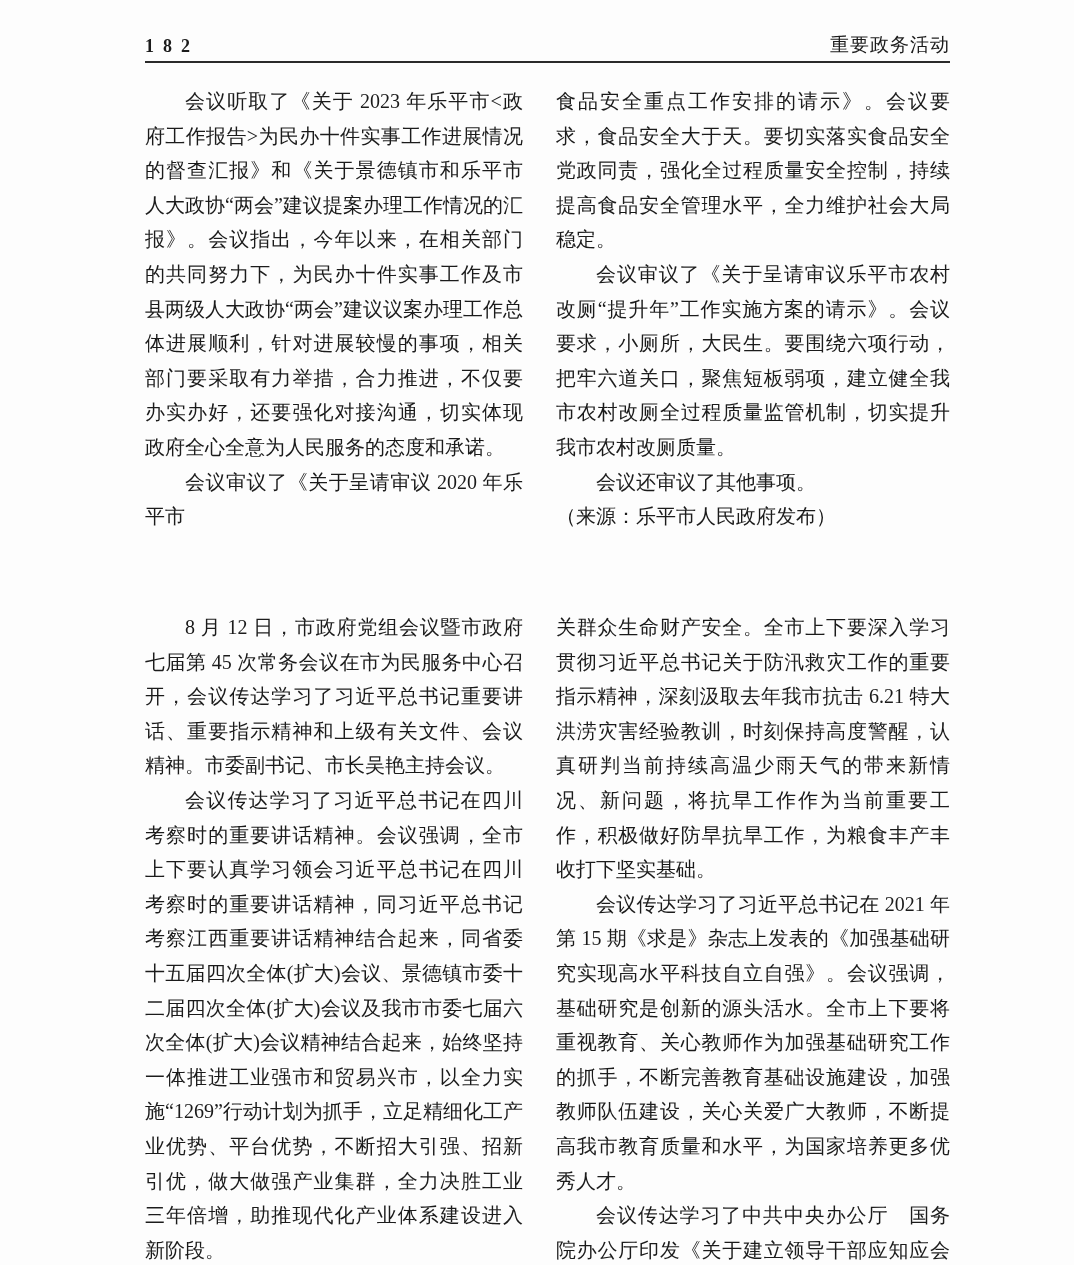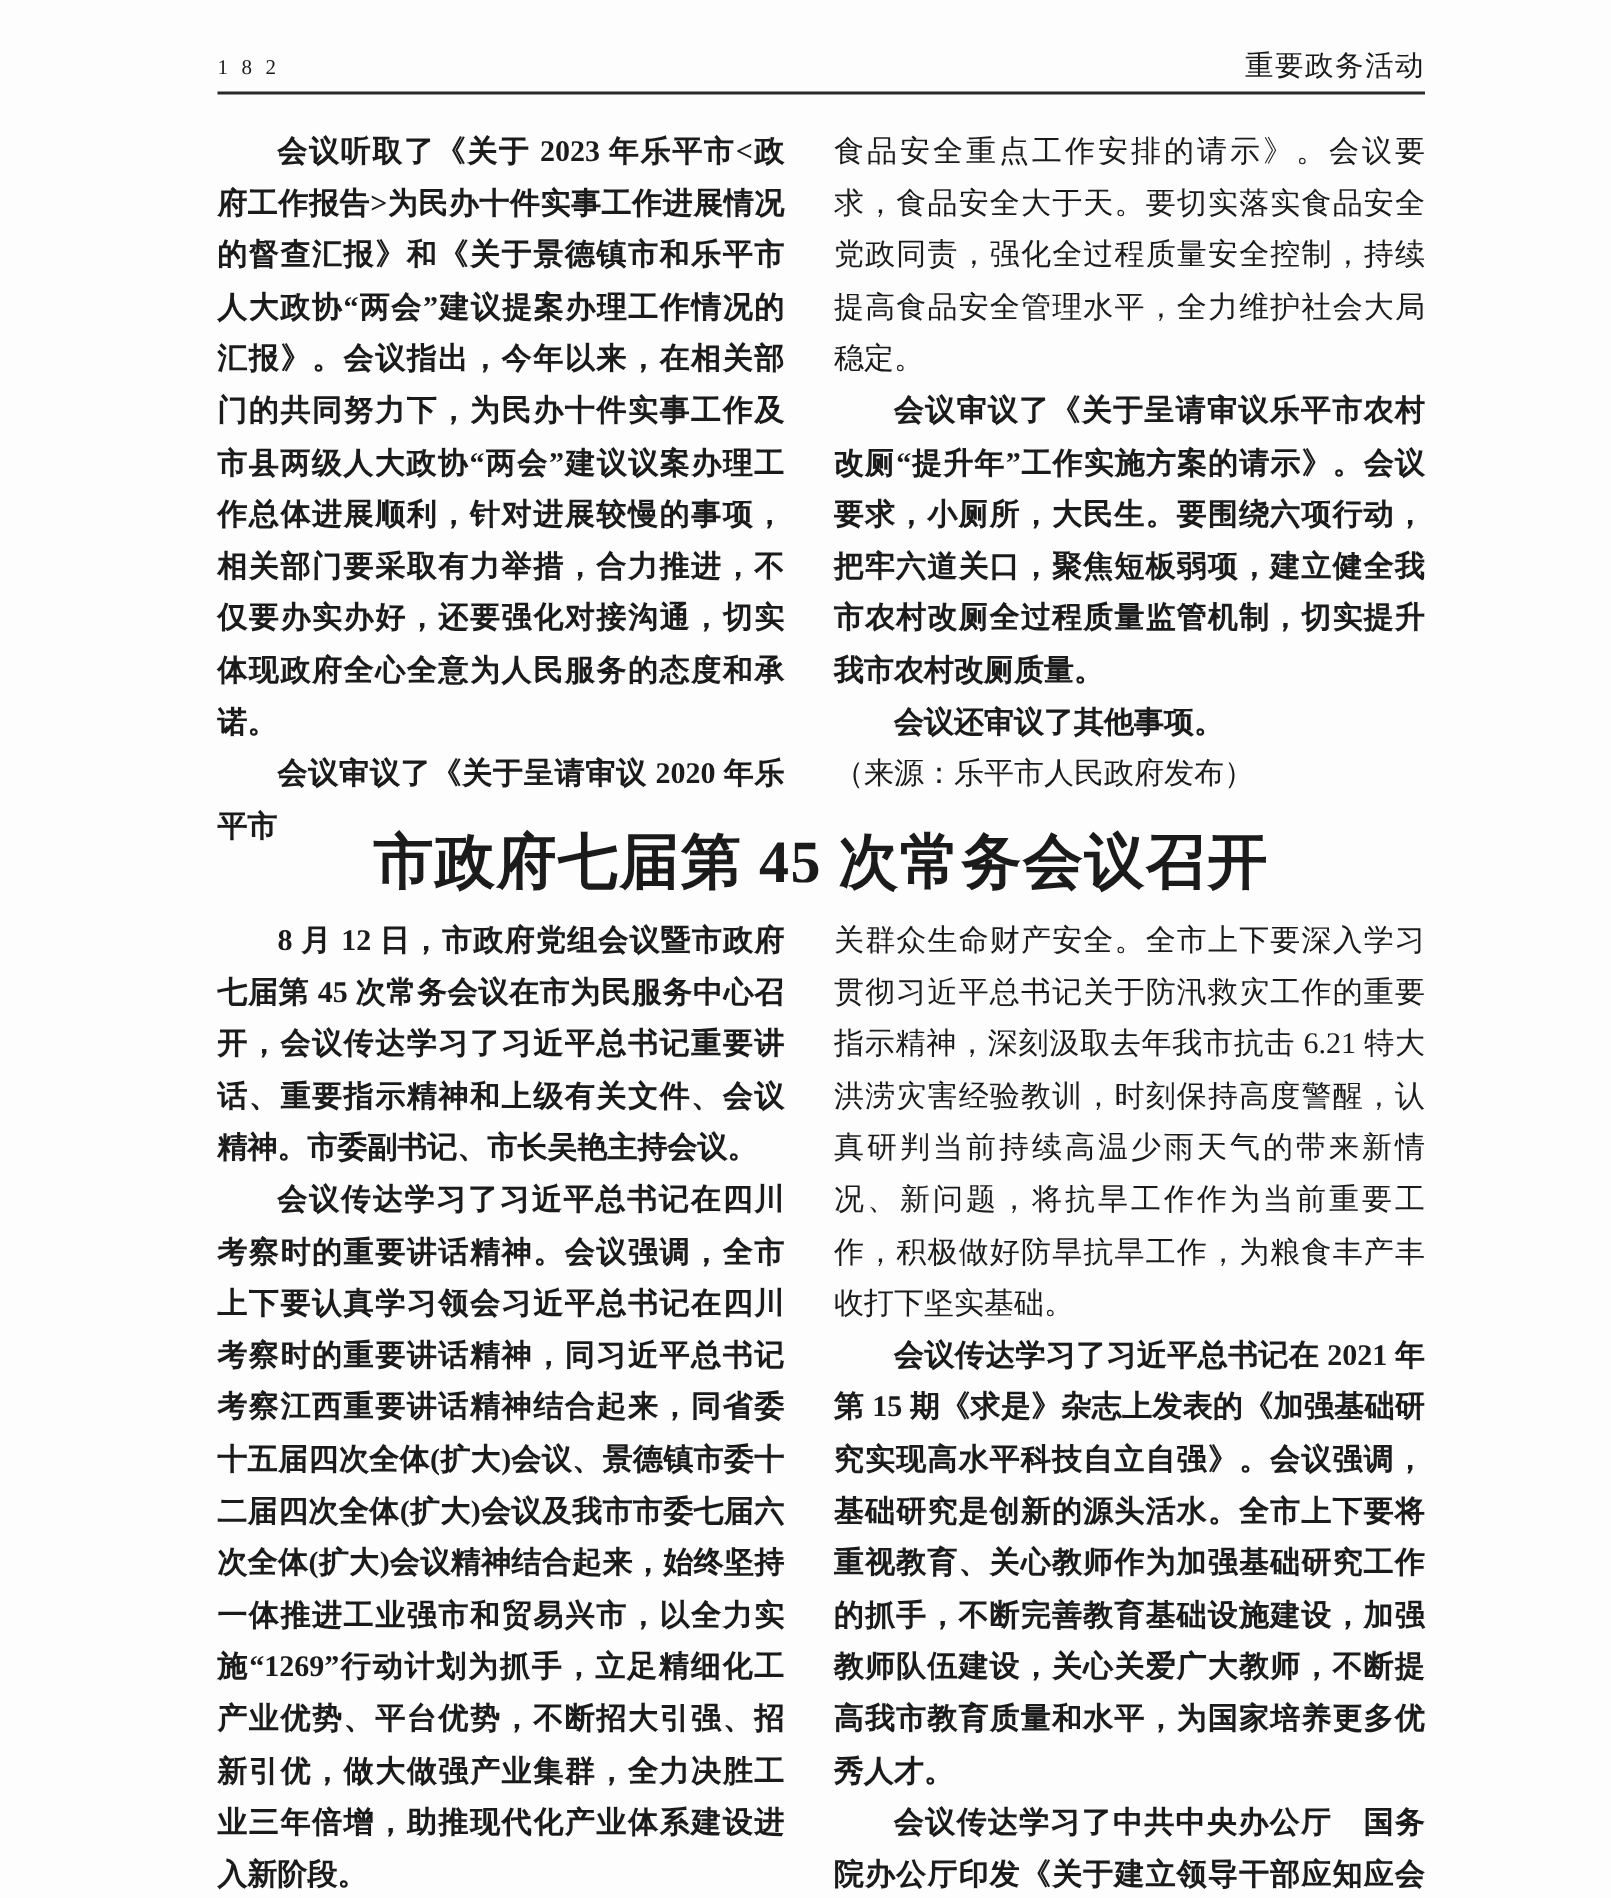--- a/index.html
+++ b/index.html
@@ -25,23 +25,24 @@
     top: 34px;
     left: 145px;
     width: 805px;
     display: flex;
     justify-content: space-between;
     align-items: flex-end;
     border-bottom: 2px solid #2a2a2a;
     padding-bottom: 5px;
   }
   .page-number {
-    font-size: 14px;
+    font-size: 18px;
     letter-spacing: 9px;
     line-height: 20px;
+    font-weight: bold;
   }
   .head-section-title {
     font-size: 19px;
     letter-spacing: 1px;
     line-height: 22px;
   }
   
   .two-col {
     position: absolute;
     left: 145px;
@@ -55,21 +56,21 @@
     text-justify: inter-ideograph;
   }
   .col-left  { width: 378px; margin-right: 33px; }
   .col-right { width: 394px; }
   .top-article    { top: 84px; }
   .bottom-article { top: 610px; }
   .para {
     margin: 0;
     padding: 0;
   }
-  .para.indent { text-indent: 2em; font-weight: bold; }
+  .para.indent { text-indent: 2em; }
   .para.right  { text-align: left; text-indent: 0; }
   
   .article-title {
     position: absolute;
     top: 519px;
     left: 145px;
     width: 805px;
     text-align: center;
     font-size: 40px;
     font-weight: 700;
@@ -94,21 +95,20 @@
         <p class="para indent">会议审议了《关于呈请审议 2020 年乐平市</p>
       </div>
     <div class="col col-right">
         <p class="para">食品安全重点工作安排的请示》。会议要求，食品安全大于天。要切实落实食品安全党政同责，强化全过程质量安全控制，持续提高食品安全管理水平，全力维护社会大局稳定。</p>
         <p class="para indent">会议审议了《关于呈请审议乐平市农村改厕“提升年”工作实施方案的请示》。会议要求，小厕所，大民生。要围绕六项行动，把牢六道关口，聚焦短板弱项，建立健全我市农村改厕全过程质量监管机制，切实提升我市农村改厕质量。</p>
         <p class="para indent">会议还审议了其他事项。</p>
         <p class="para right">（来源：乐平市人民政府发布）</p>
       </div>
   </div>
 
-  <h1 class="article-title">市政府七届第 45 次常务会议召开</h1>
 
   <div class="two-col bottom-article">
     <div class="col col-left">
         <p class="para indent">8 月 12 日，市政府党组会议暨市政府七届第 45 次常务会议在市为民服务中心召开，会议传达学习了习近平总书记重要讲话、重要指示精神和上级有关文件、会议精神。市委副书记、市长吴艳主持会议。</p>
         <p class="para indent">会议传达学习了习近平总书记在四川考察时的重要讲话精神。会议强调，全市上下要认真学习领会习近平总书记在四川考察时的重要讲话精神，同习近平总书记考察江西重要讲话精神结合起来，同省委十五届四次全体(扩大)会议、景德镇市委十二届四次全体(扩大)会议及我市市委七届六次全体(扩大)会议精神结合起来，始终坚持一体推进工业强市和贸易兴市，以全力实施“1269”行动计划为抓手，立足精细化工产业优势、平台优势，不断招大引强、招新引优，做大做强产业集群，全力决胜工业三年倍增，助推现代化产业体系建设进入新阶段。</p>
       </div>
     <div class="col col-right">
         <p class="para">关群众生命财产安全。全市上下要深入学习贯彻习近平总书记关于防汛救灾工作的重要指示精神，深刻汲取去年我市抗击 6.21 特大洪涝灾害经验教训，时刻保持高度警醒，认真研判当前持续高温少雨天气的带来新情况、新问题，将抗旱工作作为当前重要工作，积极做好防旱抗旱工作，为粮食丰产丰收打下坚实基础。</p>
         <p class="para indent">会议传达学习了习近平总书记在 2021 年第 15 期《求是》杂志上发表的《加强基础研究实现高水平科技自立自强》。会议强调，基础研究是创新的源头活水。全市上下要将重视教育、关心教师作为加强基础研究工作的抓手，不断完善教育基础设施建设，加强教师队伍建设，关心关爱广大教师，不断提高我市教育质量和水平，为国家培养更多优秀人才。</p>
         <p class="para indent">会议传达学习了中共中央办公厅　国务院办公厅印发《关于建立领导干部应知应会党内法规和国家法律清单制度的意见》。会议要求，今年是“八五”普法的关键之年，全体领导干部</p>

